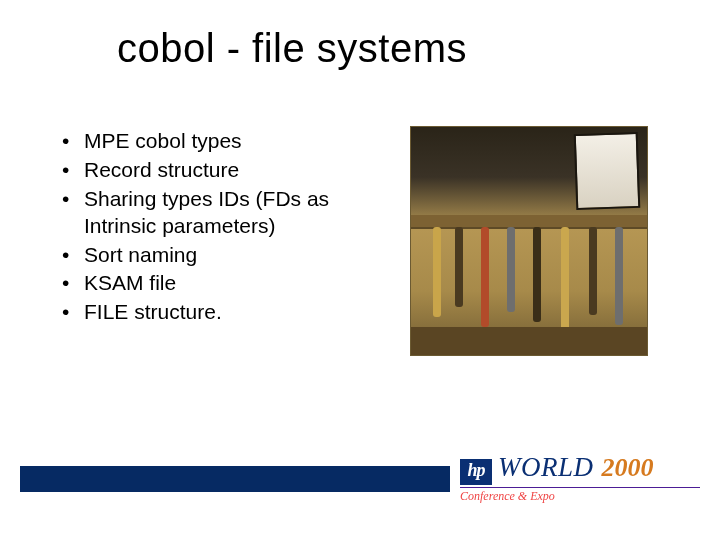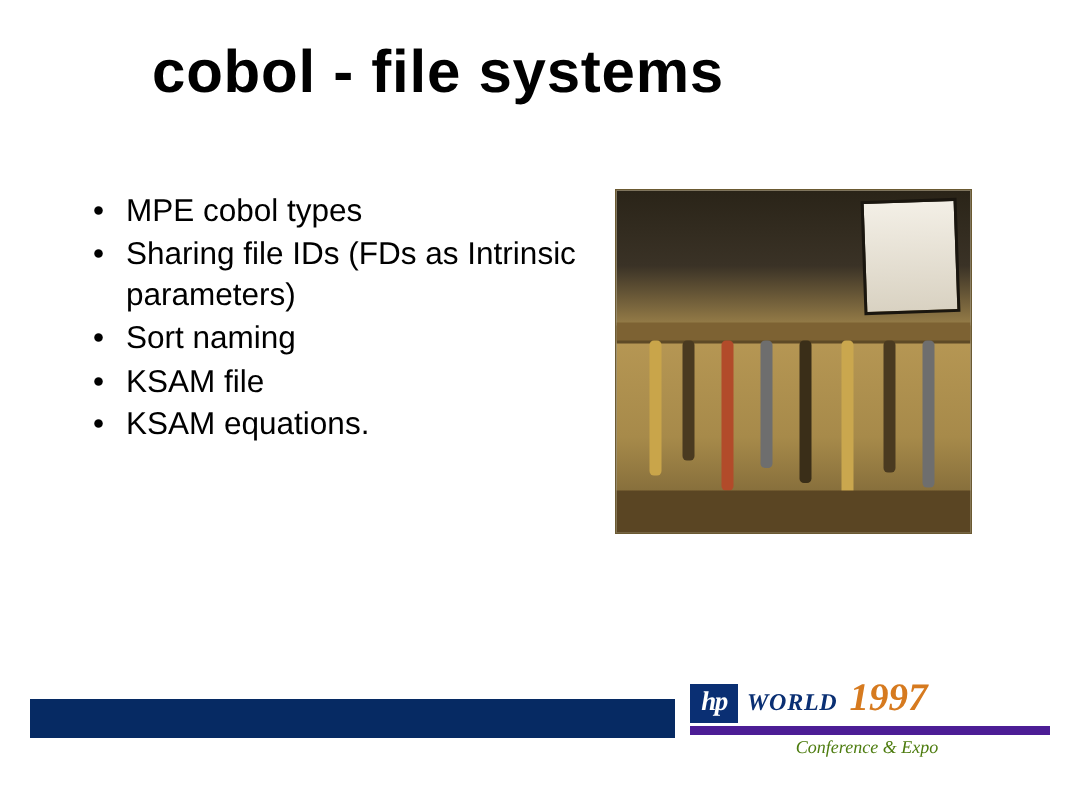--- a/index.html
+++ b/index.html
@@ -19,21 +19,21 @@
     position: relative;
     box-sizing: border-box;
   }
   .title {
     position: absolute;
     top: 26px;
     left: 0;
     width: 584px;
     text-align: center;
     font-size: 40px;
-    font-weight: 700;
+    font-weight: 400;
     letter-spacing: 0.5px;
   }
   .body {
     position: absolute;
     top: 128px;
     left: 62px;
     width: 330px;
   }
   .body ul {
     margin: 0;
@@ -137,60 +137,61 @@
     font-style: italic;
     font-weight: 700;
     font-size: 18px;
     display: flex; align-items: center; justify-content: center;
     letter-spacing: -1px;
     padding-bottom: 2px;
   }
   .world {
     font-family: "Times New Roman", serif;
     font-style: italic;
-    font-weight: 700;
-    font-size: 16px;
+    font-weight: 400;
+    font-size: 27px;
     color: #0a2f73;
     letter-spacing: 0.5px;
   }
   .year {
     font-family: "Times New Roman", serif;
     font-style: italic;
     font-weight: 700;
     font-size: 26px;
     color: #d67a1f;
     margin-left: 2px;
   }
   .tagline {
     font-family: "Times New Roman", serif;
     font-style: italic;
     font-size: 12px;
-    color: #4d7c0f;
-    border-top: 6px solid #4c1d95;
+    color: #ef4444;
+    border-top: 1px solid #4c1d95;
     margin-top: 2px;
     padding-top: 1px;
     align-self: stretch;
-    text-align: center;
+    text-align: left;
     padding-right: 4px;
   }
 </style>
 </head>
 <body>
 
 <div class="slide">
 
   <div class="title">cobol - file systems</div>
 
   <div class="body">
     <ul>
       <li>MPE cobol types</li>
-      <li>Sharing file IDs (FDs as Intrinsic parameters)</li>
+      <li>Record structure</li>
+      <li>Sharing types IDs (FDs as Intrinsic parameters)</li>
       <li>Sort naming</li>
       <li>KSAM file</li>
-      <li>KSAM equations.</li>
+      <li>FILE structure.</li>
     </ul>
   </div>
 
   <div class="photo" title="Workshop tool rack with pliers and hand tools hanging below a shelf; small framed child portrait on the shelf.">
     <div class="portrait"></div>
     <div class="shelf"></div>
     <div class="tool t1"></div>
     <div class="tool t2"></div>
     <div class="tool t3"></div>
     <div class="tool t4"></div>
@@ -200,19 +201,19 @@
     <div class="tool t8"></div>
     <div class="bench"></div>
   </div>
 
   <div class="footer">
     <div class="footer-bar"></div>
     <div class="footer-logo">
       <div class="logo-top">
         <div class="hp-box">hp</div>
         <span class="world">WORLD</span>
-        <span class="year">1997</span>
+        <span class="year">2000</span>
       </div>
       <div class="tagline">Conference &amp; Expo</div>
     </div>
   </div>
 
 </div>
 
 </body></html>

